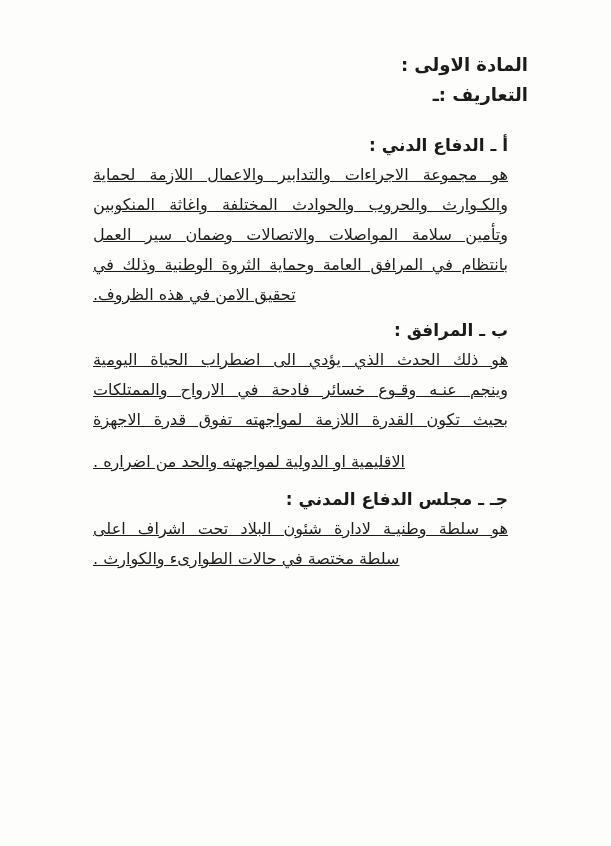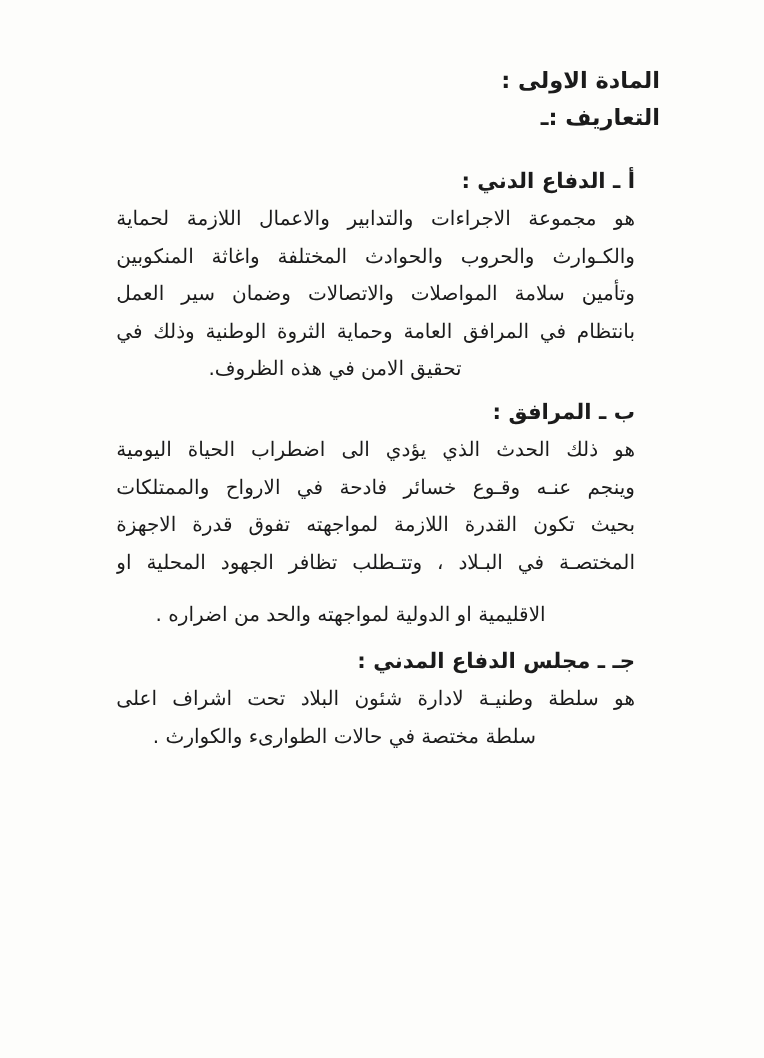--- a/index.html
+++ b/index.html
@@ -37,27 +37,28 @@
     text-align: right;
     white-space: nowrap;
   }
   .ih-a { margin-top: 20px; }
   .ih-b { margin-top: 5px; }
   .ih-c { margin-top: 7px; }
   .line {
     height: 30px; line-height: 30px;
     font-size: 16px;
     overflow: hidden;
+    text-decoration: underline;
   }
   .just {
     text-align: justify;
     text-align-last: justify;
     text-justify: inter-word;
   }
-  .end-line { text-align: center; }
+  .end-line { text-align: left; }
   .end-a { margin-right: 65px; }
   .end-b { margin-right: 40px; margin-top: 12px; }
   .end-c { margin-right: 50px; }
   .page-number {
     position: absolute;
     top: 814px; left: 288px;
     width: 60px;
     text-align: center;
     font-size: 15px;
     color: #1b1b1b;
@@ -81,21 +82,20 @@
       <div class="line just">وتأمين سلامة المواصلات والاتصالات وضمان سير العمل</div>
       <div class="line just">بانتظام في المرافق العامة وحماية الثروة الوطنية وذلك في</div>
       <div class="line end-line end-a">تحقيق الامن في هذه الظروف.</div>
     </div>
 
     <div>
       <div class="item-heading ih-b">ب ـ المرافق :</div>
       <div class="line just">هو ذلك الحدث الذي يؤدي الى اضطراب الحياة اليومية</div>
       <div class="line just">وينجم عنـه وقـوع خسائر فادحة في الارواح والممتلكات</div>
       <div class="line just">بحيث تكون القدرة اللازمة لمواجهته تفوق قدرة الاجهزة</div>
-      <div class="line just">المختصـة في البـلاد ، وتتـطلب تظافر الجهود المحلية او</div>
       <div class="line end-line end-b">الاقليمية او الدولية لمواجهته والحد من اضراره .</div>
     </div>
 
     <div>
       <div class="item-heading ih-c">جـ ـ مجلس الدفاع المدني :</div>
       <div class="line just">هو سلطة وطنيـة لادارة شئون البلاد تحت اشراف اعلى</div>
       <div class="line end-line end-c">سلطة مختصة في حالات الطوارىء والكوارث .</div>
     </div>
 
   </div>

